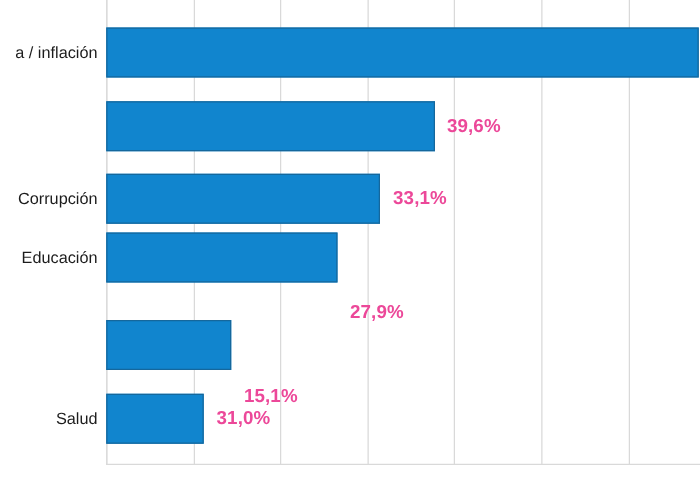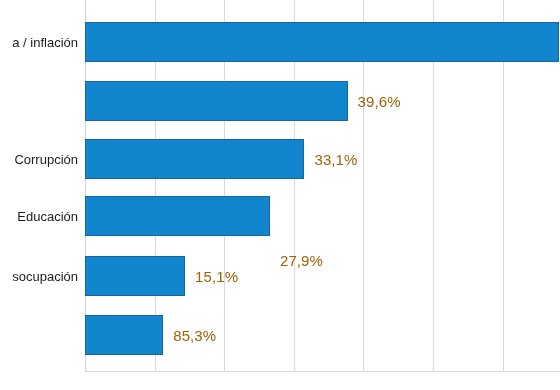--- a/index.html
+++ b/index.html
@@ -60,22 +60,22 @@
     height: 100%;
     background: #1185ce;
     border: 1px solid #15679c;
     box-sizing: border-box;
   }
   .bar-value {
     position: absolute;
     top: 50%;
     transform: translateY(-50%);
     font-size: 15px;
-    font-weight: normal;
-    color: #a16207;
+    font-weight: bold;
+    color: #ec4899;
     white-space: nowrap;
     letter-spacing: 0.1px;
   }
   .cat-label-wrap {
     position: absolute;
     left: 0;
     width: 78px;
     text-align: right;
     top: 50%;
     transform: translateY(-50%);
@@ -115,27 +115,27 @@
     </div>
     <div class="bar-row" style="top: 80.5px; height: 40px;">
       <div class="bar" title="nseguridad" style="left: 85px; width: 262.548px; background: rgb(17, 133, 206); border-color: rgb(21, 103, 156);"></div>
       <div class="bar-value" style="left: 357.548px;">39,6%</div>
     </div>
     <div class="bar-row" style="top: 139px; height: 40px; padding-left: 37px;">
       <div class="cat-label-wrap"><span>Corrupción</span></div>
       <div class="bar" title="Corrupción" style="left: 85px; width: 219.453px; background: rgb(17, 133, 206); border-color: rgb(21, 103, 156);"></div>
       <div class="bar-value" style="left: 314.453px; text-align: right;">33,1%</div>
     </div>
-    <div class="bar-row" style="top: 196px; height: 40px;">
+    <div class="bar-row" style="top: 186px; height: 40px;">
       <div class="cat-label-wrap"><span>Educación</span></div>
       <div class="bar" title="Educación" style="left: 85px; width: 184.977px; background: rgb(17, 133, 206); border-color: rgb(21, 103, 156);"></div>
       <div class="bar-value" style="left: 279.977px; margin-top: 44px;">27,9%</div>
     </div>
     <div class="bar-row" style="top: 256px; height: 40px;">
-      <div class="cat-label-wrap"><span>socupación</span></div>
       <div class="bar" title="socupación" style="left: 85px; width: 100.113px; background: rgb(17, 133, 206); border-color: rgb(21, 103, 156);"></div>
-      <div class="bar-value" style="left: 195.113px;">15,1%</div>
+      <div class="bar-value" style="left: 195.113px; margin-top: 41px;">15,1%</div>
     </div>
     <div class="bar-row" style="top: 314.5px; height: 40px;">
+      <div class="cat-label-wrap"><span>Salud</span></div>
       <div class="bar" title="Salud" style="left: 85px; width: 78.234px; background: rgb(17, 133, 206); border-color: rgb(21, 103, 156);"></div>
-      <div class="bar-value" style="left: 173.234px;">85,3%</div>
+      <div class="bar-value" style="left: 173.234px;">31,0%</div>
     </div>
   </div>
 
 </body></html>

